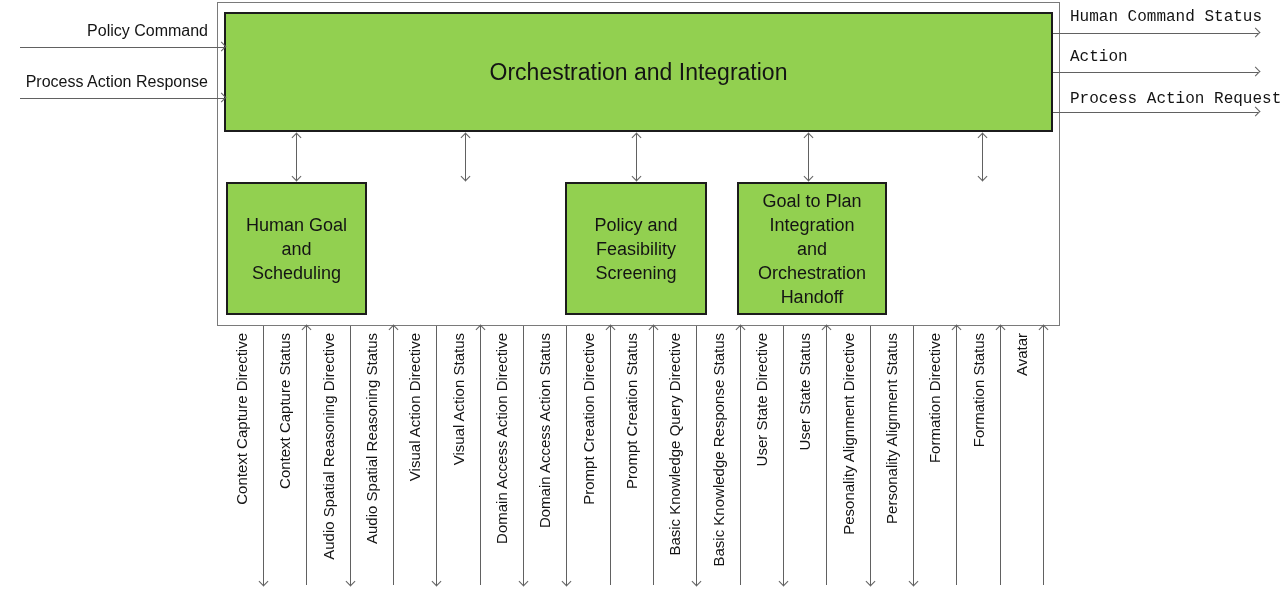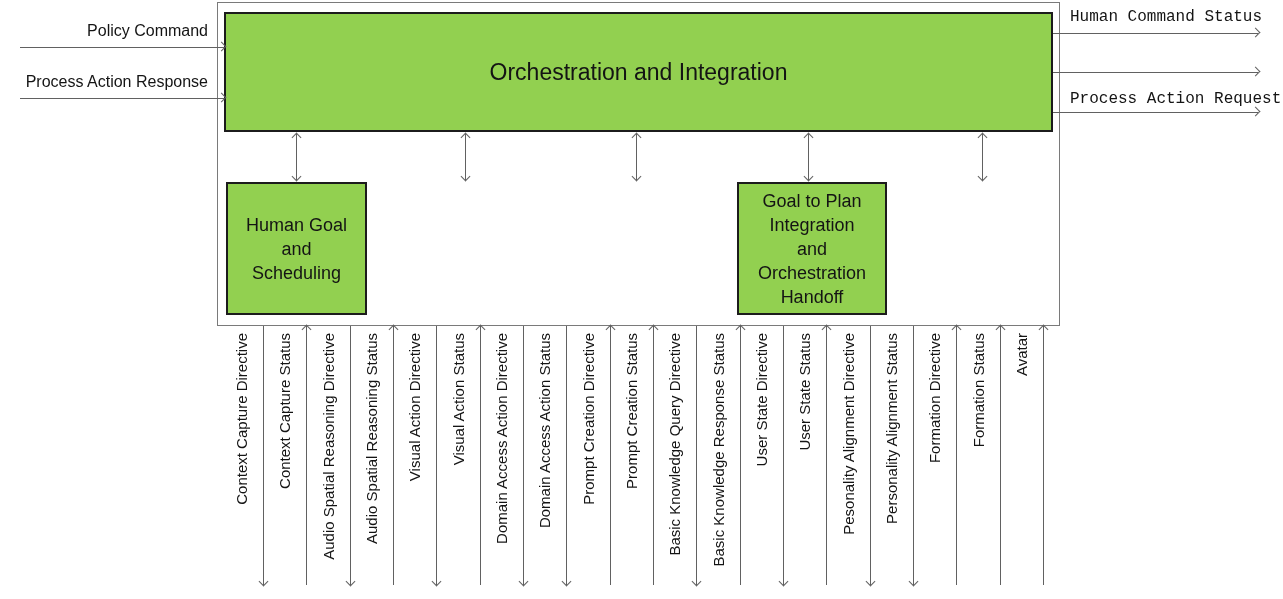--- a/index.html
+++ b/index.html
@@ -82,20 +82,21 @@
   <div class="hlabel left" style="top:73px">Process Action Response</div>
   <div class="harrow" style="left:20px;top:98px;width:204px">
     <div class="chev chev-right"></div>
   </div>
 
   <div class="hlabel right" style="top:8px">Human Command Status</div>
   <div class="harrow" style="left:1053px;top:33px;width:205px">
     <div class="chev chev-right"></div>
   </div>
 
+  <div class="hlabel right" style="top:48px">Action</div>
   <div class="harrow" style="left:1053px;top:72px;width:205px">
     <div class="chev chev-right"></div>
   </div>
 
   <div class="hlabel right" style="top:90px">Process Action Request</div>
   <div class="harrow" style="left:1053px;top:112px;width:205px">
     <div class="chev chev-right"></div>
   </div>
 
   <div class="vlink" style="left:296px">
@@ -121,20 +122,25 @@
   <div class="vlink" style="left:982px">
     <div class="vline"></div>
     <div class="chev chev-up"></div>
     <div class="chev chev-down"></div>
   </div>
 
   <div class="module" style="left:226px;width:141px">
     <span class="mtext">Human Goal
 and
 Scheduling</span>
+  </div>
+  <div class="module" style="left:565px;width:142px">
+    <span class="mtext">Policy and
+Feasibility
+Screening</span>
   </div>
   <div class="module" style="left:737px;width:150px">
     <span class="mtext">Goal to Plan
 Integration
 and
 Orchestration
 Handoff</span>
   </div>
 
   <div class="channel dir-down" style="left:263px">

